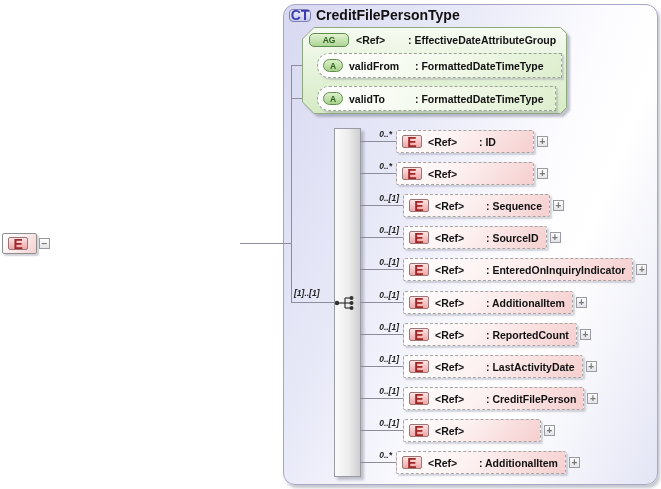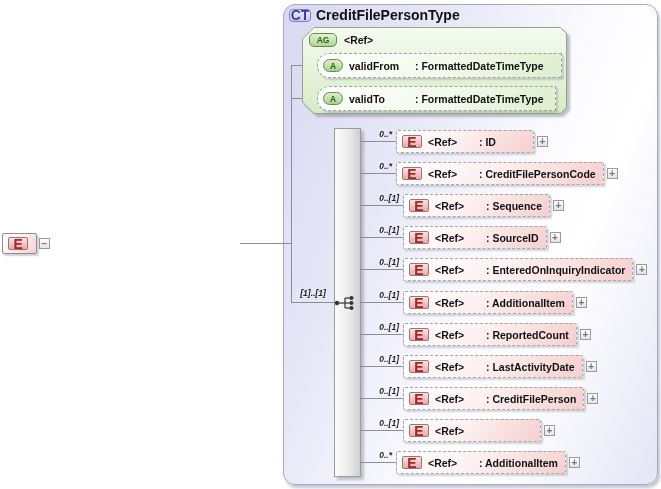--- a/index.html
+++ b/index.html
@@ -11,40 +11,40 @@
     background:linear-gradient(112deg,#d8d9f1 0%,#e7e8f7 30%,#fcfcff 58%,#ffffff 70%,#e4e5f5 100%);
     box-shadow:2px 3px 3px rgba(110,115,135,.4);}
   .line{position:absolute;background:#8c8c9c;}
   .hline{height:1px;}
   .vline{width:1px;}
   
   .badge{display:inline-flex;align-items:center;justify-content:center;flex:0 0 auto;
     font-weight:bold;font-size:14px;box-sizing:border-box;}
   .badge-ct{width:22px;height:13px;border:1px solid #8080b8;border-radius:4px;color:#3b3bb0;
     background:linear-gradient(180deg,#eeeefc,#c9c9ec);}
-  .badge-ag{width:28px;height:14px;border:1px solid #5f8f4f;border-radius:5px;color:#2f6020;font-size:8.5px;
+  .badge-ag{width:40px;height:14px;border:1px solid #5f8f4f;border-radius:5px;color:#2f6020;font-size:8.5px;
     background:linear-gradient(180deg,#e2f3d2,#aed494);}
   .badge-a{width:20px;height:13px;border:1px solid #5f8f4f;border-radius:7px;color:#2f6020;font-size:8.5px;
     background:linear-gradient(180deg,#dcf0ca,#a8d18c);}
   .badge-e{width:20px;height:13px;border:1px solid #9b7575;border-radius:2px;color:#a02828;
     background:linear-gradient(180deg,#fbe4e4,#efa7a7);}
   
   .ag-svg{left:302px;top:27px;filter:drop-shadow(3px 3px 1px rgba(115,120,140,.45));}
   .ag-header{left:309px;top:33px;display:flex;align-items:center;gap:7px;font-size:10.5px;font-weight:bold;color:#111;}
   .ag-ref{display:inline-block;width:45px;}
   .attr-row{height:25px;border:1px dashed #9aa598;border-radius:12px 0 0 12px;box-sizing:border-box;
     background:linear-gradient(130deg,#ffffff 0%,#f2f9ea 55%,#ddeecd 100%);
     box-shadow:2px 2px 1.5px rgba(120,120,140,.3);
     display:flex;align-items:center;gap:6px;padding-left:5px;font-size:10.5px;font-weight:bold;color:#111;}
   .attr-name{display:inline-block;width:60px;}
   
   .seq-bar{left:334px;top:128px;width:27px;height:349px;border:1px solid #9a9aa2;box-sizing:border-box;
     background:linear-gradient(90deg,#fcfcfc 0%,#ececec 55%,#cfcfd2 100%);
     box-shadow:2.5px 2.5px 2.5px rgba(110,115,130,.4);}
-  .mg-card{font-style:italic;font-weight:bold;font-size:8.5px;color:#222;text-align:center;}
+  .mg-card{font-style:italic;font-weight:bold;font-size:8.5px;color:#222;text-align:left;}
   
   .row{position:absolute;left:0;width:661px;height:23px;}
   .card-label{position:absolute;top:-1px;font-style:italic;font-weight:bold;font-size:8.5px;color:#222;text-align:right;}
   .ebox-wrap{position:absolute;top:0;display:flex;align-items:center;gap:3px;}
   .ebox{display:inline-flex;align-items:center;gap:6px;height:23px;box-sizing:border-box;
     border:1px dashed #a5a5a5;border-radius:2px;padding:0 7px 0 5px;min-width:138px;
     background:linear-gradient(130deg,#ffffff 0%,#fdf0f0 45%,#f6cfcf 100%);
     box-shadow:2px 2px 1.5px rgba(120,120,140,.3);
     font-size:10.5px;font-weight:bold;color:#111;white-space:nowrap;}
   .eref{display:inline-block;width:45px;}
@@ -90,20 +90,21 @@
       <stop offset="0" stop-color="#f6fbf1"></stop>
       <stop offset="1" stop-color="#d6ebc5"></stop>
     </linearGradient>
   </defs>
   <polygon points="12,0.5 258.5,0.5 264.5,6.5 264.5,80.5 258.5,86.5 12,86.5 0.5,75 0.5,12" fill="url(#agGrad)" stroke="#8fa882" stroke-width="1"></polygon>
 </svg>
 
 <div class="abs ag-header">
   <span class="badge badge-ag">AG</span>
   <span class="ag-ref">&lt;Ref&gt;</span>
+  <span>: EffectiveDateAttributeGroup</span>
 </div>
 
 <div class="abs attr-row" style="left:317px;top:53px;width:245px;">
   <span class="badge badge-a">A</span>
   <span class="attr-name">validFrom</span>
   <span>: FormattedDateTimeType</span>
 </div>
 <div class="abs attr-row" style="left:317px;top:86px;width:239px;">
   <span class="badge badge-a">A</span>
   <span class="attr-name">validTo</span>
@@ -128,21 +129,20 @@
       <span class="toggle">+</span>
     </div>
   </div>
     <div class="row" style="top: 162px;">
     <div class="line hline" style="top: 11px; left: 360px; width: 40px;"></div>
     <span class="card-label" style="left: 362px; width: 30px;">0..*</span>
     <div class="ebox-wrap" style="left: 396px;">
       <div class="ebox">
         <span class="badge badge-e">E</span>
         <span class="eref">&lt;Ref&gt;</span>
-        <span>: CreditFilePersonCode</span>
       </div>
       <span class="toggle">+</span>
     </div>
   </div>
     <div class="row" style="top: 194px;">
     <div class="line hline" style="top: 11px; left: 360px; width: 47px;"></div>
     <span class="card-label" style="left: 362px; width: 37px;">0..[1]</span>
     <div class="ebox-wrap" style="left: 403px;">
       <div class="ebox">
         <span class="badge badge-e">E</span>

